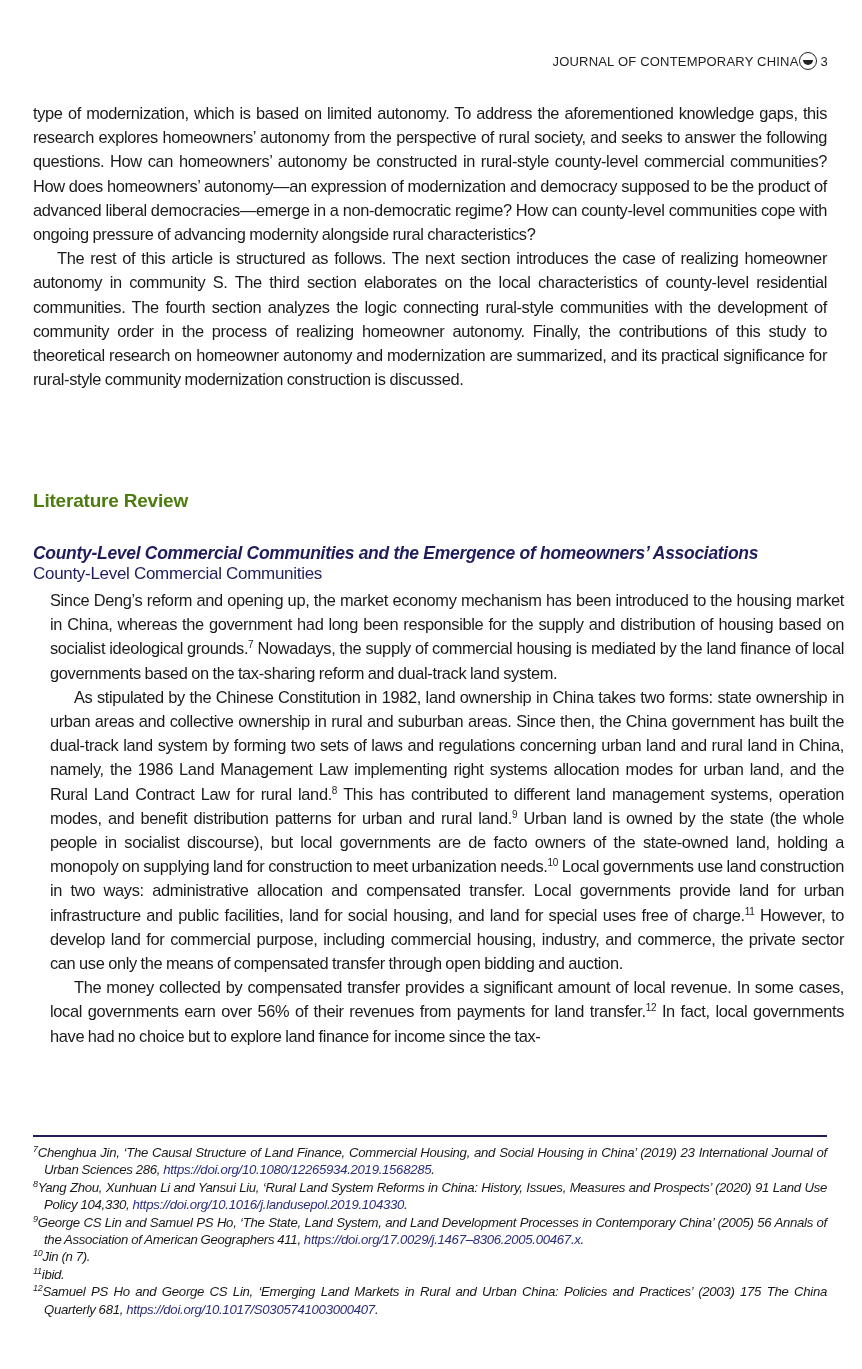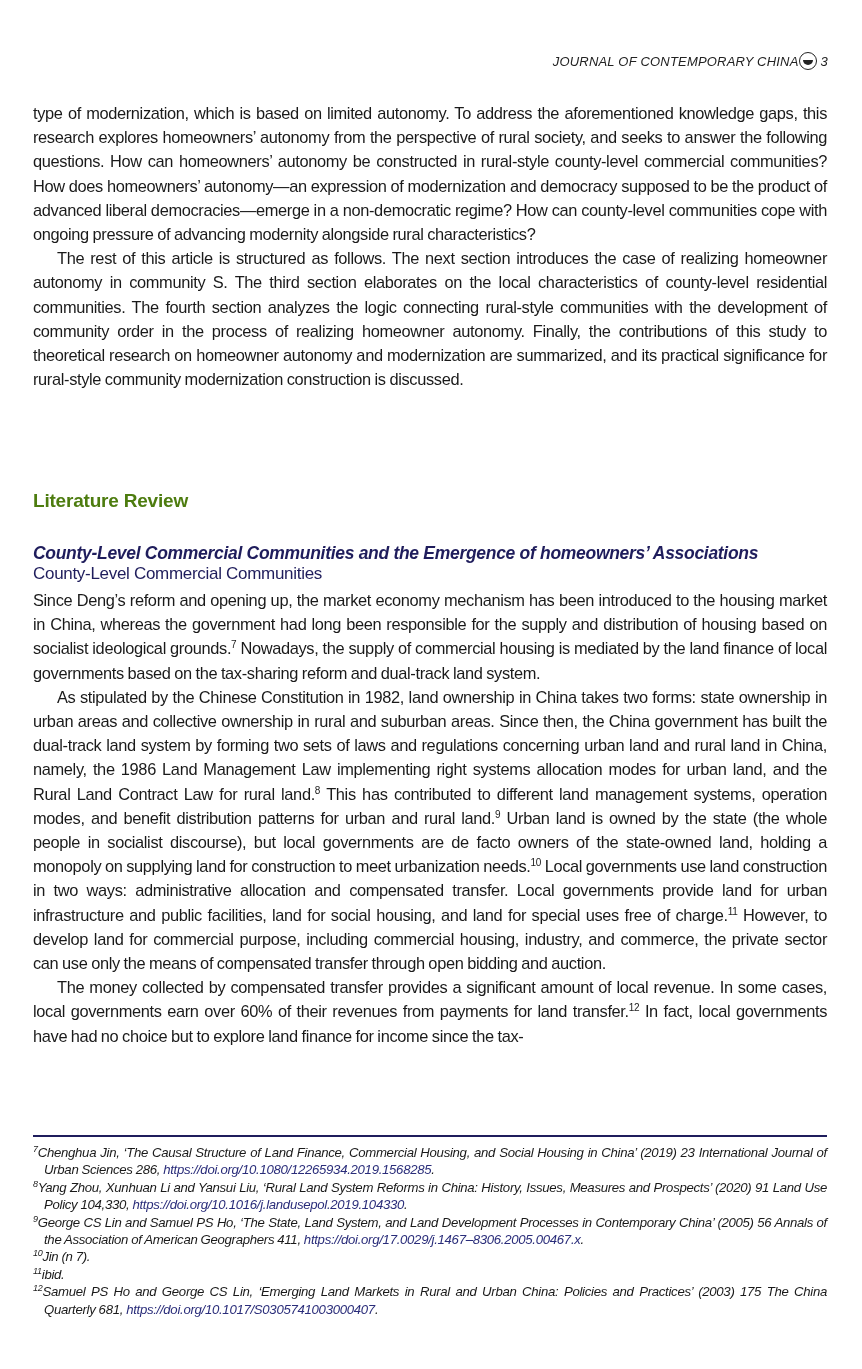--- a/index.html
+++ b/index.html
@@ -3,21 +3,21 @@
 <meta charset="utf-8">
 <style>
   html, body { margin: 0; padding: 0; background: #ffffff; }
   body {
     width: 862px; height: 1369px; position: relative; overflow: hidden;
     font-family: "Liberation Sans", sans-serif; color: #1a1a1a;
   }
   .running-head {
     position: absolute; top: 52px; right: 34px;
     display: flex; align-items: center; 
-    font-size: 13px; letter-spacing: 0.2px; color: #222; font-style: italic;
+    font-size: 13px; letter-spacing: 0.2px; color: #222;
   }
   .logo {
     width: 18px; height: 18px; border: 1.5px solid #222; border-radius: 50%;
     display: inline-flex; align-items: center; justify-content: center; box-sizing: border-box;
   }
   .logo::after {
     content: ""; width: 10px; height: 5px; background: #222;
     border-radius: 0 0 6px 6px; margin-top: 3px;
   }
   .page-number { font-size: 13px; margin-left: 4px; }
@@ -37,21 +37,21 @@
     font-size: 19px; font-weight: bold; color: #4d7c0f; letter-spacing: -0.2px;
   }
   .h2 {
     position: absolute; left: 33px; top: 528px;
     font-size: 17.5px; font-weight: bold; font-style: italic; color: #1f1d5c; letter-spacing: -0.3px; margin-top: 15px;
   }
   .h3 {
     position: absolute; left: 33px; top: 564px;
     font-size: 17px; color: #1f1d5c; letter-spacing: -0.3px;
   }
-  #block2 { top: 588px; }
+  #block2 { top: 588px; margin-left: 17px; }
 
   .rule {
     position: absolute; left: 33px; top: 1135px; width: 794px; height: 2px; background: #1f1d5c;
   }
   .footnotes {
     position: absolute; left: 33px; top: 1144px; width: 794px;
     font-size: 13.2px; line-height: 17.4px; letter-spacing: -0.3px; word-spacing: -0.3px;
     text-align: justify;
   }
   .fn { margin: 0; padding-left: 11px; text-indent: -11px; font-style: italic; }
@@ -72,21 +72,21 @@
   <p class="indent">The rest of this article is structured as follows. The next section introduces the case of realizing homeowner autonomy in community S. The third section elaborates on the local characteristics of county-level residential communities. The fourth section analyzes the logic connecting rural-style communities with the development of community order in the process of realizing homeowner autonomy. Finally, the contributions of this study to theoretical research on homeowner autonomy and modernization are summarized, and its practical significance for rural-style community modernization construction is discussed.</p>
 </div>
 
 <div class="h1">Literature Review</div>
 <div class="h2">County-Level Commercial Communities and the Emergence of homeowners’ Associations</div>
 <div class="h3">County-Level Commercial Communities</div>
 
 <div class="body-text" id="block2">
   <p><span>Since Deng’s reform and opening up, the market economy mechanism has been introduced to the housing market in China, whereas the government had long been responsible for the supply and distribution of housing based on socialist ideological grounds.</span><sup>7</sup><span> Nowadays, the supply of commercial housing is mediated by the land finance of local governments based on the tax-sharing reform and dual-track land system.</span></p>
   <p class="indent"><span>As stipulated by the Chinese Constitution in 1982, land ownership in China takes two forms: state ownership in urban areas and collective ownership in rural and suburban areas. Since then, the China government has built the dual-track land system by forming two sets of laws and regulations concerning urban land and rural land in China, namely, the 1986 Land Management Law implementing right systems allocation modes for urban land, and the Rural Land Contract Law for rural land.</span><sup>8</sup><span> This has contributed to different land management systems, operation modes, and benefit distribution patterns for urban and rural land.</span><sup>9</sup><span> Urban land is owned by the state (the whole people in socialist discourse), but local governments are de facto owners of the state-owned land, holding a monopoly on supplying land for construction to meet urbanization needs.</span><sup>10</sup><span> Local governments use land construction in two ways: administrative allocation and compensated transfer. Local governments provide land for urban infrastructure and public facilities, land for social housing, and land for special uses free of charge.</span><sup>11</sup><span> However, to develop land for commercial purpose, including commercial housing, industry, and commerce, the private sector can use only the means of compensated transfer through open bidding and auction.</span></p>
-  <p class="indent"><span>The money collected by compensated transfer provides a significant amount of local revenue. In some cases, local governments earn over 60% of their revenues from payments for land transfer.</span><sup>12</sup><span> In fact, local governments have had no choice but to explore land finance for income since the tax-</span></p>
+  <p class="indent"><span>The money collected by compensated transfer provides a significant amount of local revenue. In some cases, local governments earn over 56% of their revenues from payments for land transfer.</span><sup>12</sup><span> In fact, local governments have had no choice but to explore land finance for income since the tax-</span></p>
 </div>
 
 <div class="rule"></div>
 
 <div class="footnotes">
   <p class="fn"><sup>7</sup><span>Chenghua Jin, ‘The Causal Structure of Land Finance, Commercial Housing, and Social Housing in China’ (2019) 23 International Journal of Urban Sciences 286, </span><a>https://doi.org/10.1080/12265934.2019.1568285</a><span>.</span></p>
   <p class="fn"><sup>8</sup><span>Yang Zhou, Xunhuan Li and Yansui Liu, ‘Rural Land System Reforms in China: History, Issues, Measures and Prospects’ (2020) 91 Land Use Policy 104,330, </span><a>https://doi.org/10.1016/j.landusepol.2019.104330</a><span>.</span></p>
   <p class="fn"><sup>9</sup><span>George CS Lin and Samuel PS Ho, ‘The State, Land System, and Land Development Processes in Contemporary China’ (2005) 56 Annals of the Association of American Geographers 411, </span><a>https://doi.org/17.0029/j.1467–8306.2005.00467.x</a><span>.</span></p>
   <p class="fn"><sup>10</sup><span>Jin (n 7).</span></p>
   <p class="fn"><sup>11</sup><span>ibid.</span></p>

